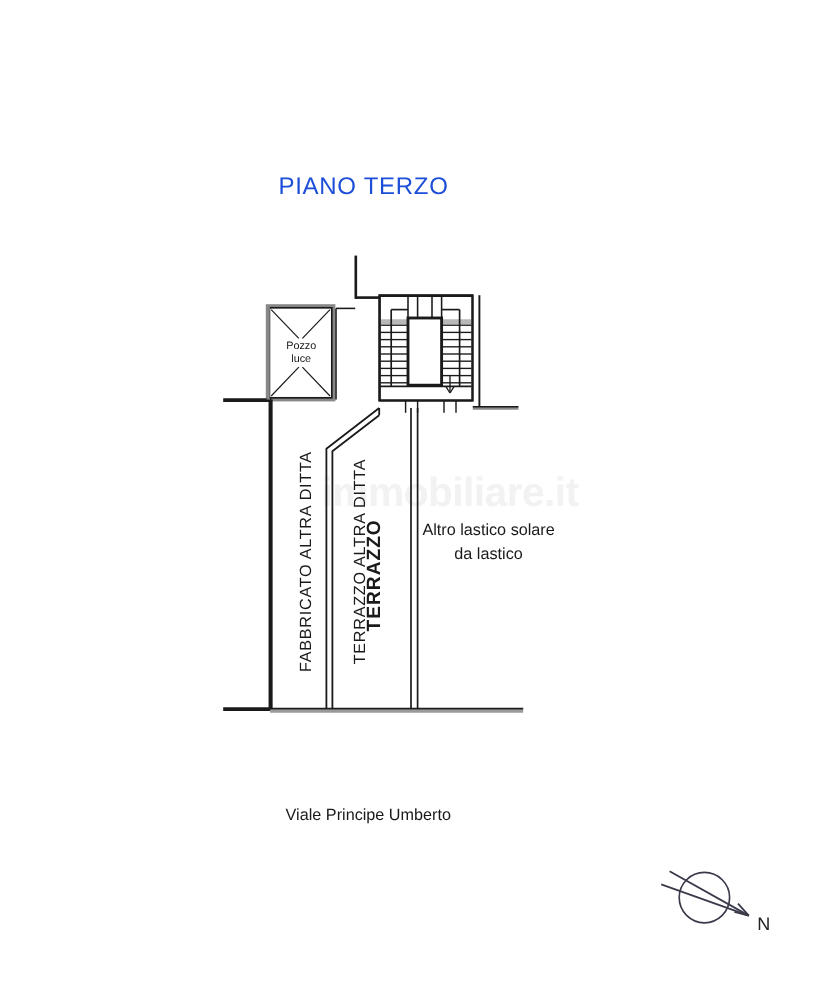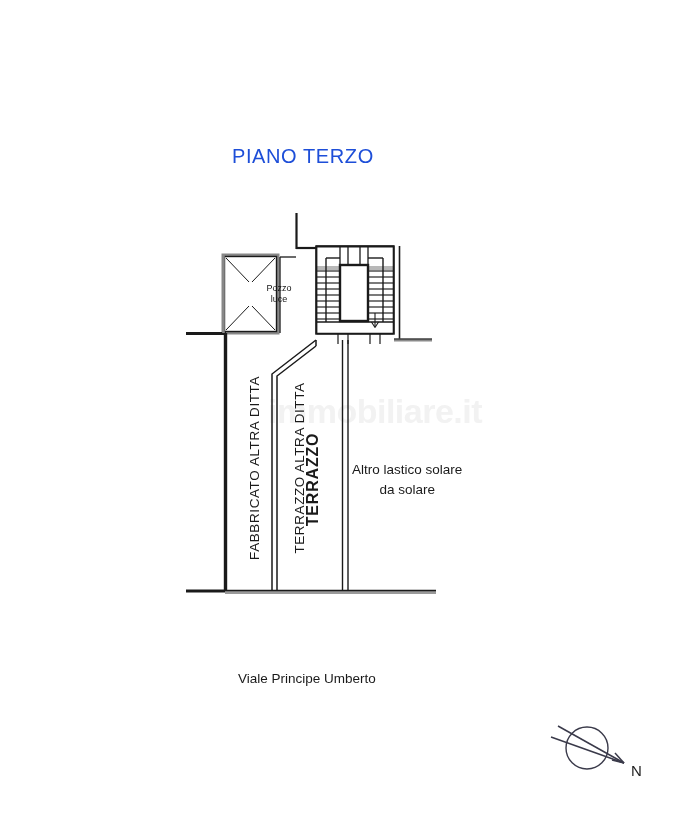--- a/index.html
+++ b/index.html
@@ -41,21 +41,20 @@
     color: #1d4ed8;
   }
   #pozzo-luce-label {
     left: 226px;
     top: 283px;
     width: 50px;
     text-align: center;
     font-size: 9px;
     line-height: 1.22;
     color: #161616;
-    padding-left: 28px;
   }
   #label-fabbricato {
     left: 145px;
     top: 460px;
     width: 220px;
     text-align: center;
     font-size: 13.5px;
     letter-spacing: 0.6px;
     transform: rotate(-90deg);
     transform-origin: 50% 50%;
@@ -76,21 +75,21 @@
     width: 160px;
     text-align: center;
     font-size: 16px;
     font-weight: bold;
     letter-spacing: 0.8px;
     transform: rotate(-90deg);
     transform-origin: 50% 50%;
   }
   #label-lastico {
     left: 352px;
-    top: 460px;
+    top: 432px;
     font-size: 13.5px;
     line-height: 1.5;
   }
   #label-lastico .l2 {
     display: block;
     text-align: center;
   }
   #label-street {
     left: 206px;
     top: 671px;
@@ -271,19 +270,19 @@
 
   <div class="txt" id="pozzo-luce-label"><span>Pozzo</span>
 <span>luce</span></div>
 
   <div class="txt" id="label-fabbricato">FABBRICATO ALTRA DITTA</div>
 
   <div class="txt" id="label-terrazzo-altra">TERRAZZO ALTRA DITTA</div>
 
   <div class="txt" id="label-terrazzo">TERRAZZO</div>
 
-  <div class="txt" id="label-lastico"><span>Altro lastico solare</span><span class="l2">da solare</span></div>
+  <div class="txt" id="label-lastico"><span>Altro lastico solare</span><span class="l2">da lastico</span></div>
 
   <div class="txt" id="label-street">Viale Principe Umberto</div>
 
   <div class="txt" id="label-north">N</div>
 
 </div>
 
 </body></html>

